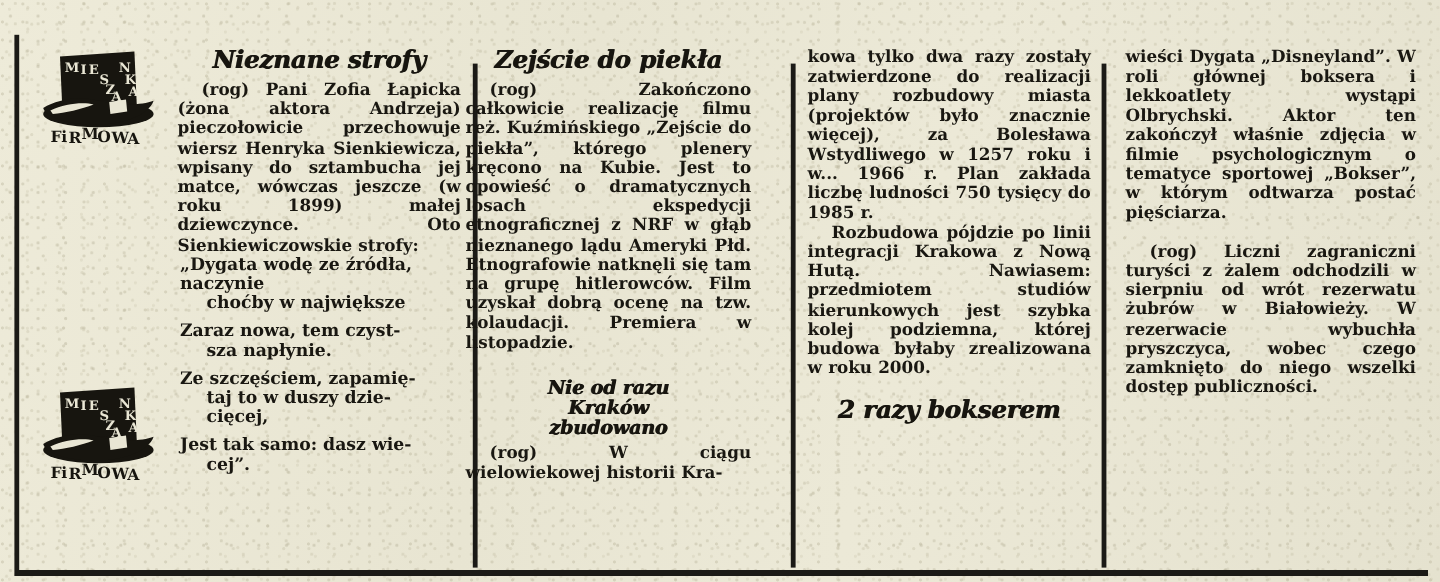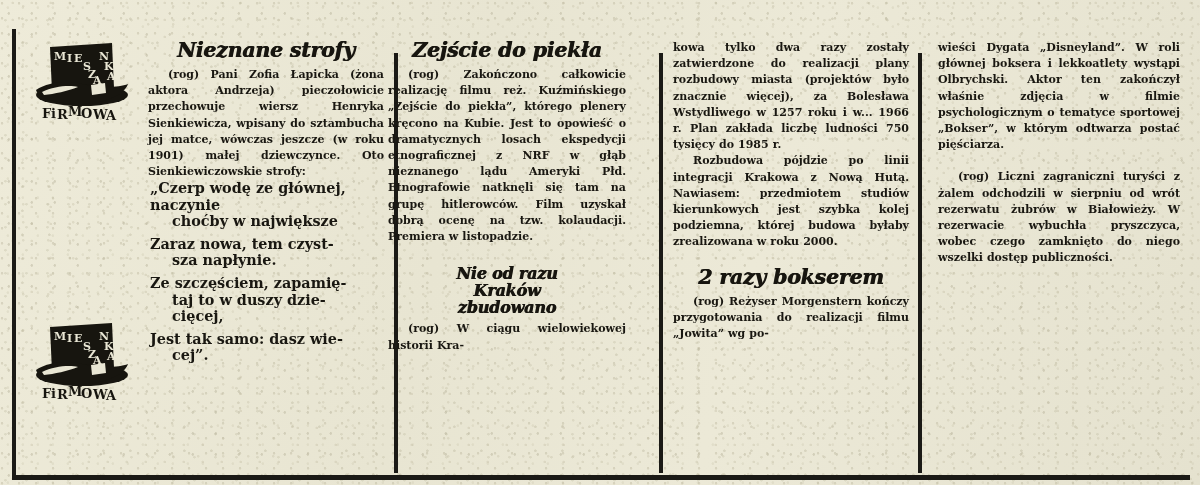--- a/index.html
+++ b/index.html
@@ -65,21 +65,21 @@
     letter-spacing:-0.2px;
     text-shadow:0.5px 0 0 #17150f, -0.3px 0 0 rgba(23,21,15,.55);
     white-space:pre-line;
   }
   h2.hd.tight{font-size:16px;}
 
   p.body{
     margin:0;
     font-family:"DejaVu Serif", serif;
     font-weight:700;
-    font-size:11px;
+    font-size:14px;
     line-height:16.2px;
     color:#191711;
     text-align:justify;
     text-align-last:left;
     word-spacing:0.2px;
     -webkit-hyphens:none;hyphens:none;
   }
   p.body.first{text-indent:20px;}
   p.body + p.body{margin-top:0;}
 
@@ -179,24 +179,24 @@
         <text x="53" y="78">O</text>
         <text x="65" y="79">W</text>
         <text x="78" y="80">A</text>
       </g>
     </svg>
 
   </div>
 
   <div class="col c1">
     <h2 class="hd">Nieznane strofy</h2>
-    <p class="body first">(rog) Pani Zofia Łapicka (żona aktora Andrzeja) pieczołowicie przechowuje wiersz Henryka Sienkiewicza, wpisany do sztambucha jej matce, wówczas jeszcze (w roku 1901) małej dziewczynce. Oto Sienkiewiczowskie strofy:</p>
+    <p class="body first">(rog) Pani Zofia Łapicka (żona aktora Andrzeja) pieczołowicie przechowuje wiersz Henryka Sienkiewicza, wpisany do sztambucha jej matce, wówczas jeszcze (w roku 1899) małej dziewczynce. Oto Sienkiewiczowskie strofy:</p>
     <div class="verse">
       <div class="stanza">
-        <span class="ln">„Czerp wodę ze głównej,</span>
+        <span class="ln">„Dygata wodę ze źródła,</span>
         <span class="ln">naczynie</span>
         <span class="ln ind">choćby w największe</span>
       </div>
       <div class="stanza">
         <span class="ln">Zaraz nowa, tem czyst-</span>
         <span class="ln ind">sza napłynie.</span>
       </div>
       <div class="stanza">
         <span class="ln">Ze szczęściem, zapamię-</span>
         <span class="ln ind">taj to w duszy dzie-</span>
@@ -217,21 +217,20 @@
 Kraków
 zbudowano</h2>
     <p class="body first">(rog) W ciągu wielowiekowej historii Kra-</p>
   </div>
 
   <div class="col c3">
     <p class="body">kowa tylko dwa razy zostały zatwierdzone do realizacji plany rozbudowy miasta (projektów było znacznie więcej), za Bolesława Wstydliwego w 1257 roku i w... 1966 r. Plan zakłada liczbę ludności 750 tysięcy do 1985 r.</p>
     <p class="body first">Rozbudowa pójdzie po linii integracji Krakowa z Nową Hutą. Nawiasem: przedmiotem studiów kierunkowych jest szybka kolej podziemna, której budowa byłaby zrealizowana w roku 2000.</p>
     <div class="spacer-m"></div>
     <h2 class="hd">2 razy bokserem</h2>
-    <p class="body first">(rog) Reżyser Morgenstern kończy przygotowania do realizacji filmu „Jowita” wg po-</p>
   </div>
 
   <div class="col c4">
     <p class="body">wieści Dygata „Disneyland”. W roli głównej boksera i lekkoatlety wystąpi Olbrychski. Aktor ten zakończył właśnie zdjęcia w filmie psychologicznym o tematyce sportowej „Bokser”, w którym odtwarza postać pięściarza.</p>
     <div class="spacer-m"></div>
     <p class="body first">(rog) Liczni zagraniczni turyści z żalem odchodzili w sierpniu od wrót rezerwatu żubrów w Białowieży. W rezerwacie wybuchła pryszczyca, wobec czego zamknięto do niego wszelki dostęp publiczności.</p>
   </div>
 
 </div>
 

